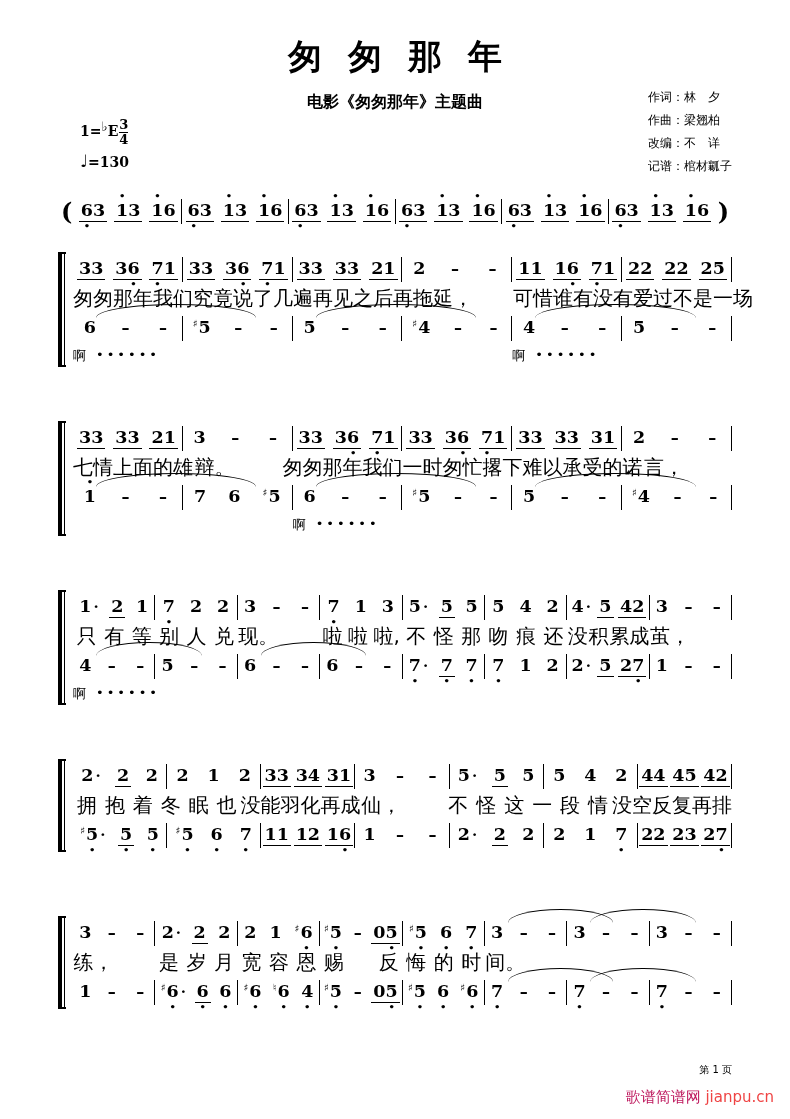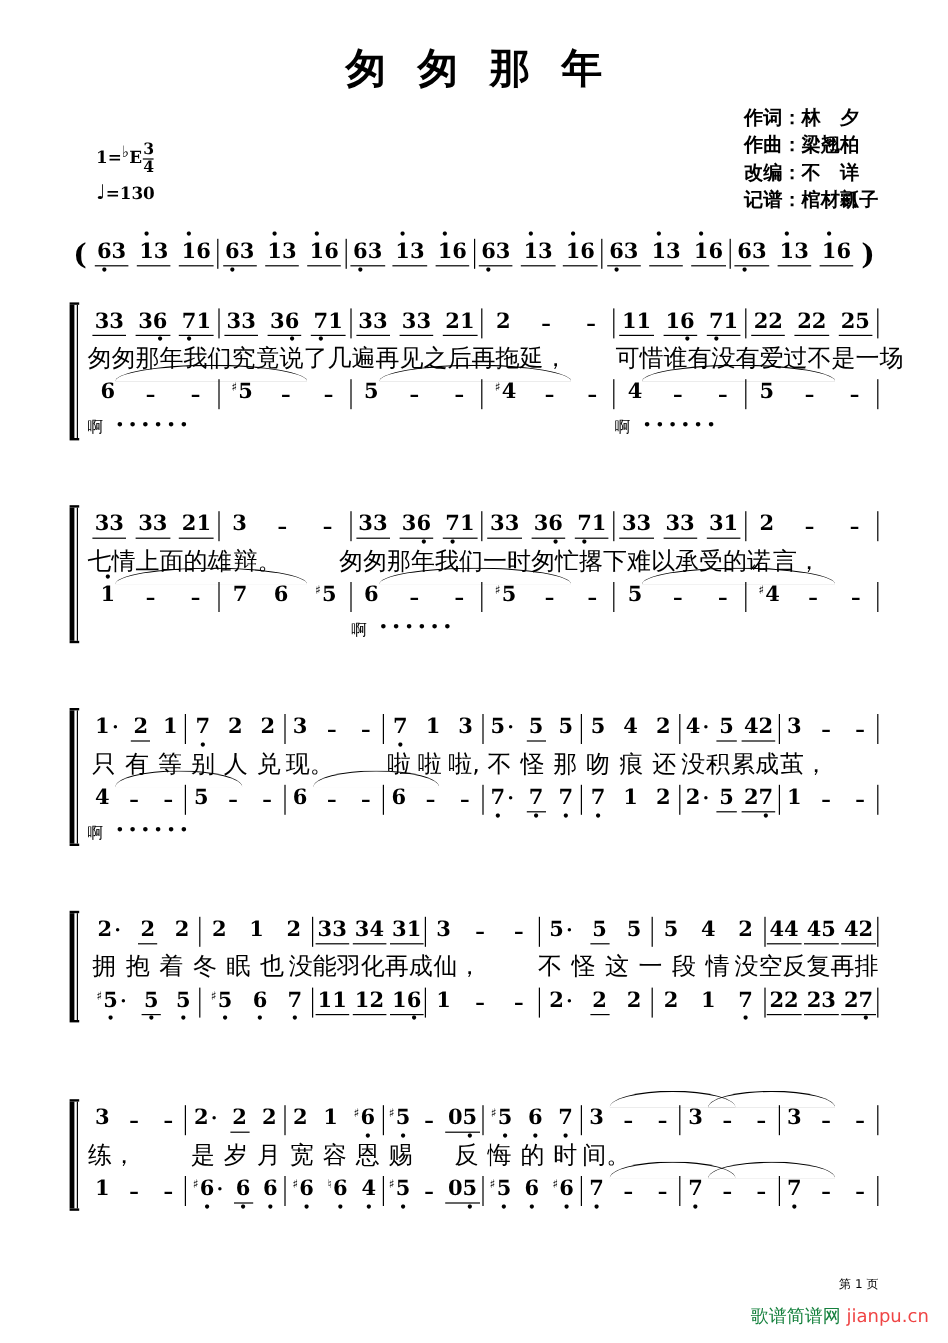--- a/index.html
+++ b/index.html
@@ -5,21 +5,21 @@
   html,body{margin:0;padding:0;background:#fff;}
   .page{width:790px;height:1119px;position:relative;background:#fff;color:#000;
         font-family:"DejaVu Serif","Liberation Serif",serif;overflow:hidden;
         padding:26px 58px 0;box-sizing:border-box;}
   
   .header{position:relative;height:160px;}
   .title{text-align:center;font-size:34px;font-weight:bold;letter-spacing:26px;
          padding-left:26px;margin-top:8px;font-family:"DejaVu Serif",serif;}
   .subtitle{text-align:center;font-size:16px;font-weight:bold;margin-top:12px;}
   .performer{text-align:center;font-size:16px;font-weight:bold;margin-top:16px;letter-spacing:2px;}
-  .credits{position:absolute;right:0;top:52px;font-size:16px;font-weight:bold;line-height:23px;text-align:left;}
+  .credits{position:absolute;right:0;top:52px;font-size:12px;font-weight:normal;line-height:23px;text-align:left;}
   .keysig{position:absolute;left:22px;top:84px;font-size:14px;font-weight:bold;line-height:1.1;}
   .keysig .flat{font-size:13px;position:relative;top:-5px;}
   .frac{display:inline-flex;flex-direction:column;text-align:center;vertical-align:middle;
         font-size:13px;line-height:1.05;margin-left:1px;}
   .frac .den{border-top:1px solid #000;}
   .tempo{margin-top:6px;font-weight:bold;font-size:14px;}
   .tempo .q{font-size:17px;}
   
   .vline{display:flex;align-items:center;position:relative;height:34px;}
   .bar{flex:1;display:flex;justify-content:space-around;align-items:center;}
@@ -49,30 +49,31 @@
   .brace{flex:0 0 8px;width:8px;margin-right:7px;position:relative;
          border-top:2px solid #000;border-bottom:2px solid #000;}
   .brace::before{content:"";position:absolute;left:0;top:0;bottom:0;width:4px;background:#000;}
   .brace::after{content:"";position:absolute;left:6px;top:0;bottom:0;width:1px;background:#000;}
   .syscontent{flex:1;min-width:0;}
   
   .pagenum{text-align:right;font-size:10px;margin-top:24px;
            font-family:"DejaVu Sans","Liberation Sans",sans-serif;}
   .watermark{position:absolute;right:16px;bottom:12px;font-size:15px;
              font-family:"DejaVu Sans","Liberation Sans",sans-serif;}
-  .wm-site{color:#15803d;}
+  .wm-site{color:#be185d;}
   .wm-domain{color:#ef4444;text-decoration:none;}
 </style>
 </head>
 <body>
 
 <div class="page">
 
   <div class="header">
     <div class="title">匆匆那年</div>
+    <div class="subtitle">电影《匆匆那年》主题曲</div>
 
     <div class="credits">
       <div>作词：林　夕</div>
       <div>作曲：梁翘柏</div>
       <div>改编：不　详</div>
       <div>记谱：棺材瓤子</div>
     </div>
 
     <div class="keysig">
       <div>

